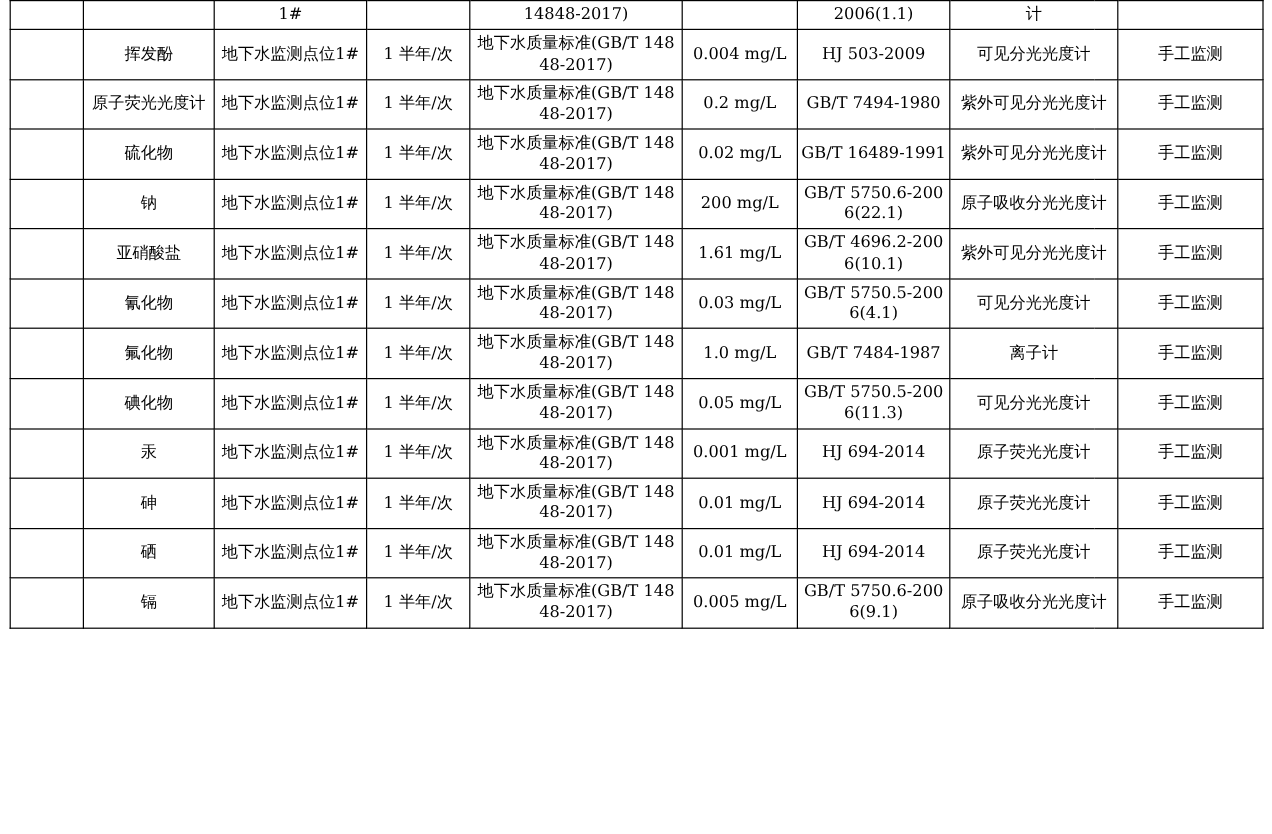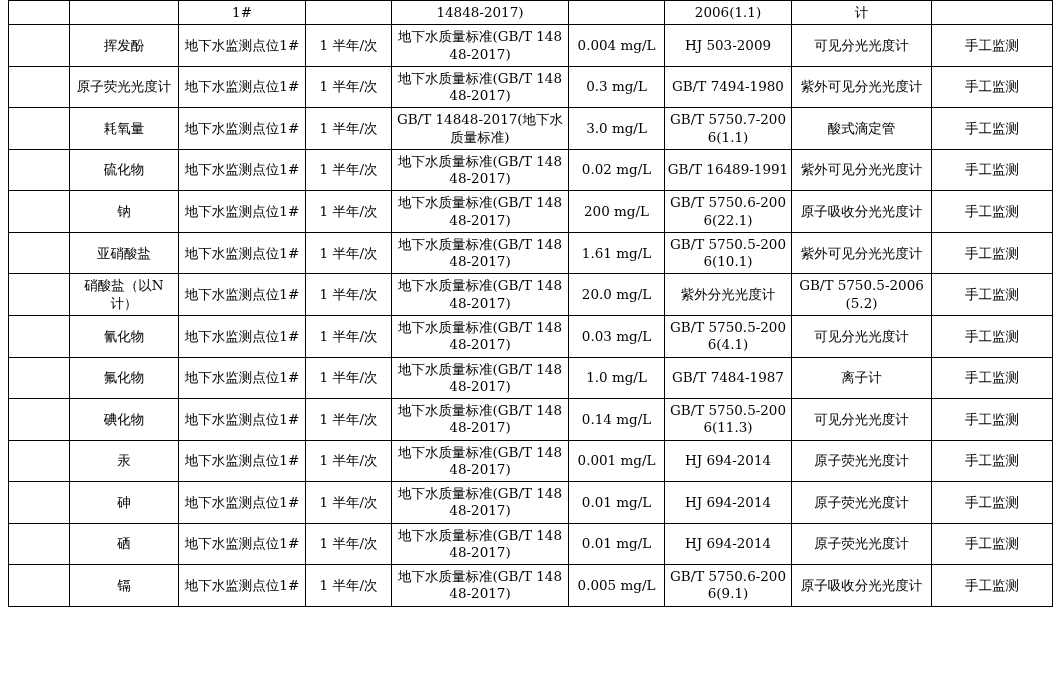--- a/index.html
+++ b/index.html
@@ -94,37 +94,26 @@
         <td colspan="2">可见分光光度计</td>
         <td>手工监测</td>
       </tr>
 
       <tr>
         <td></td>
         <td>原子荧光光度计</td>
         <td>地下水监测点位1#</td>
         <td>1 半年/次</td>
         <td>地下水质量标准(GB/T 14848-2017)</td>
-        <td>0.3 mg/L</td>
+        <td>0.2 mg/L</td>
         <td>GB/T 7494-1980</td>
         <td colspan="2">紫外可见分光光度计</td>
         <td>手工监测</td>
       </tr>
 
-      <tr>
-        <td></td>
-        <td>耗氧量</td>
-        <td>地下水监测点位1#</td>
-        <td>1 半年/次</td>
-        <td>GB/T 14848-2017(地下水质量标准)</td>
-        <td>3.0 mg/L</td>
-        <td>GB/T 5750.7-2006(1.1)</td>
-        <td colspan="2">酸式滴定管</td>
-        <td>手工监测</td>
-      </tr>
 
 
       <tr>
         <td></td>
         <td>硫化物</td>
         <td>地下水监测点位1#</td>
         <td>1 半年/次</td>
         <td>地下水质量标准(GB/T 14848-2017)</td>
         <td>0.02 mg/L</td>
         <td>GB/T 16489-1991</td>
@@ -144,36 +133,25 @@
         <td>手工监测</td>
       </tr>
 
       <tr>
         <td></td>
         <td>亚硝酸盐</td>
         <td>地下水监测点位1#</td>
         <td>1 半年/次</td>
         <td>地下水质量标准(GB/T 14848-2017)</td>
         <td>1.61 mg/L</td>
-        <td>GB/T 5750.5-2006(10.1)</td>
+        <td>GB/T 4696.2-2006(10.1)</td>
         <td colspan="2">紫外可见分光光度计</td>
         <td>手工监测</td>
       </tr>
 
-      <tr>
-        <td></td>
-        <td>硝酸盐（以N计）</td>
-        <td>地下水监测点位1#</td>
-        <td>1 半年/次</td>
-        <td>地下水质量标准(GB/T 14848-2017)</td>
-        <td>20.0 mg/L</td>
-        <td>紫外分光光度计</td>
-        <td colspan="2">GB/T 5750.5-2006(5.2)</td>
-        <td>手工监测</td>
-      </tr>
 
       <tr>
         <td></td>
         <td>氰化物</td>
         <td>地下水监测点位1#</td>
         <td>1 半年/次</td>
         <td>地下水质量标准(GB/T 14848-2017)</td>
         <td>0.03 mg/L</td>
         <td>GB/T 5750.5-2006(4.1)</td>
         <td colspan="2">可见分光光度计</td>
@@ -191,21 +169,21 @@
         <td colspan="2">离子计</td>
         <td>手工监测</td>
       </tr>
 
       <tr>
         <td></td>
         <td>碘化物</td>
         <td>地下水监测点位1#</td>
         <td>1 半年/次</td>
         <td>地下水质量标准(GB/T 14848-2017)</td>
-        <td>0.14 mg/L</td>
+        <td>0.05 mg/L</td>
         <td>GB/T 5750.5-2006(11.3)</td>
         <td colspan="2">可见分光光度计</td>
         <td>手工监测</td>
       </tr>
 
       <tr>
         <td></td>
         <td>汞</td>
         <td>地下水监测点位1#</td>
         <td>1 半年/次</td>

